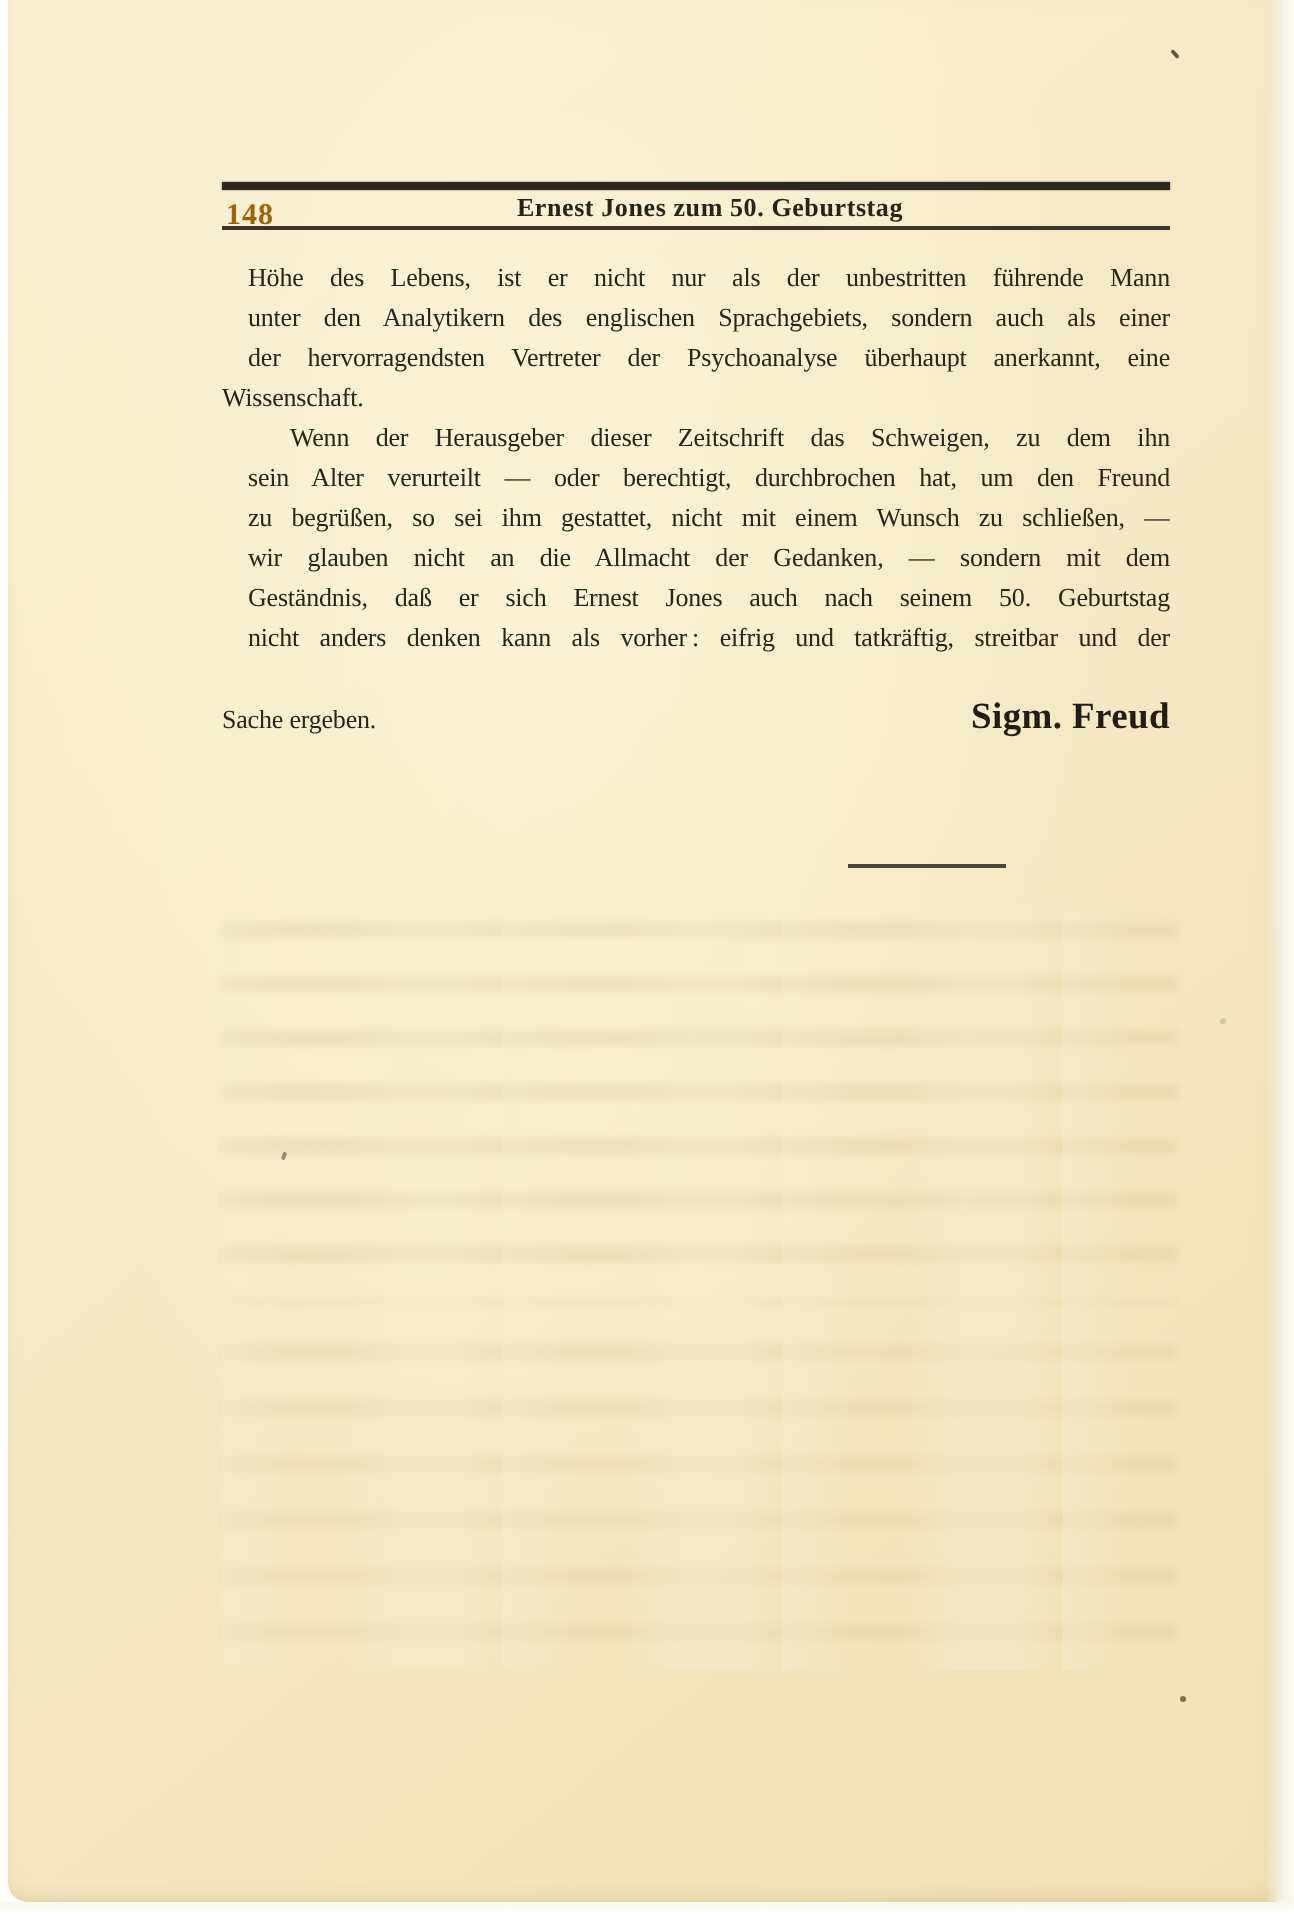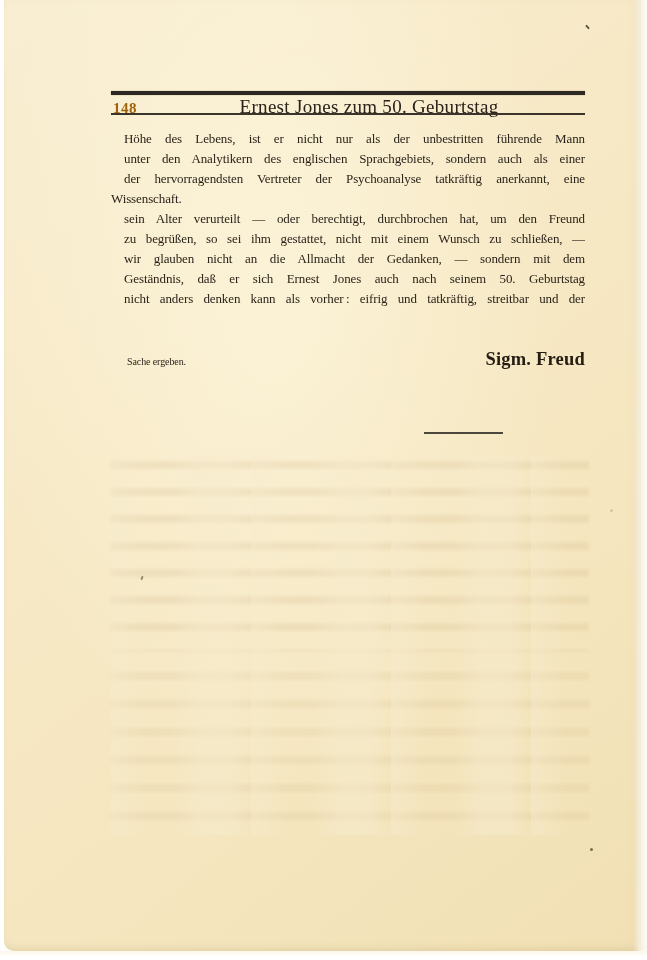--- a/index.html
+++ b/index.html
@@ -47,23 +47,23 @@
   }
   .header-row {
     position: absolute; left: 0; top: 96px; width: 474px; height: 16px;
   }
   .page-number {
     position: absolute; left: 2px; top: 4px;
     font-size: 15px; font-weight: bold; letter-spacing: 0.5px;
     color: #a16207;
   }
   .running-title {
-    position: absolute; left: 14px; top: 0; width: 474px;
+    position: absolute; left: 0; top: 0; width: 474px;
     text-align: center;
-    font-size: 19px; font-weight: normal; letter-spacing: 0.3px;
+    font-size: 13px; font-weight: bold; letter-spacing: 0.3px;
     color: #2b221a;
     text-indent: 14px;
   }
   .body-text {
     position: absolute; left: 0; top: 129px; width: 474px;
     font-size: 13px; line-height: 20px; letter-spacing: -0.1px;
     color: #2b241b;
   }
   .body-text .line {
     height: 20px; overflow: hidden;
@@ -72,21 +72,21 @@
   .body-text .line.just {
     text-align: justify;
     text-align-last: justify;
     margin-left: 13px;
   }
   .body-text .line.indent { padding-left: 21px; }
   .closing-row {
     display: flex; align-items: baseline; justify-content: space-between;
     height: 24px;
   }
-  .closing-text { font-size: 10px; margin-left: 16px; }
+  .closing-text { font-size: 13px; }
   .signature {
     font-size: 18.5px; font-weight: bold; letter-spacing: 0.2px;
     color: #241d14;
   }
   .section-divider {
     position: absolute; left: 313px; top: 432px; width: 79px; height: 2px;
     background: #4d463a;
   }
   
   .ghost {
@@ -174,22 +174,23 @@
       <span class="page-number">148</span>
       <div class="running-title">Ernest Jones zum 50. Geburtstag</div>
     </div>
 
     <div class="rule-thin"></div>
 
     <div class="body-text">
 
     <div class="line just">Höhe des Lebens, ist er nicht nur als der unbestritten führende Mann</div>
         <div class="line just">unter den Analytikern des englischen Sprachgebiets, sondern auch als einer</div>
-        <div class="line just">der hervorragendsten Vertreter der Psychoanalyse tatkräftig anerkannt, eine</div>
+        <div class="line just">der hervorragendsten Vertreter der Psychoanalyse überhaupt anerkannt, eine</div>
         <div class="line">Wissenschaft.</div>
+        <div class="line just indent">Wenn der Herausgeber dieser Zeitschrift das Schweigen, zu dem ihn</div>
         <div class="line just">sein Alter verurteilt — oder berechtigt, durchbrochen hat, um den Freund</div>
         <div class="line just">zu begrüßen, so sei ihm gestattet, nicht mit einem Wunsch zu schließen, —</div>
         <div class="line just">wir glauben nicht an die Allmacht der Gedanken, — sondern mit dem</div>
         <div class="line just">Geständnis, daß er sich Ernest Jones auch nach seinem 50. Geburtstag</div>
         <div class="line just">nicht anders denken kann als vorher : eifrig und tatkräftig, streitbar und der</div>
       </div>
 
     <div class="body-text" style="top: 349px;">
       <div class="closing-row">
         <span class="closing-text">Sache ergeben.</span>

